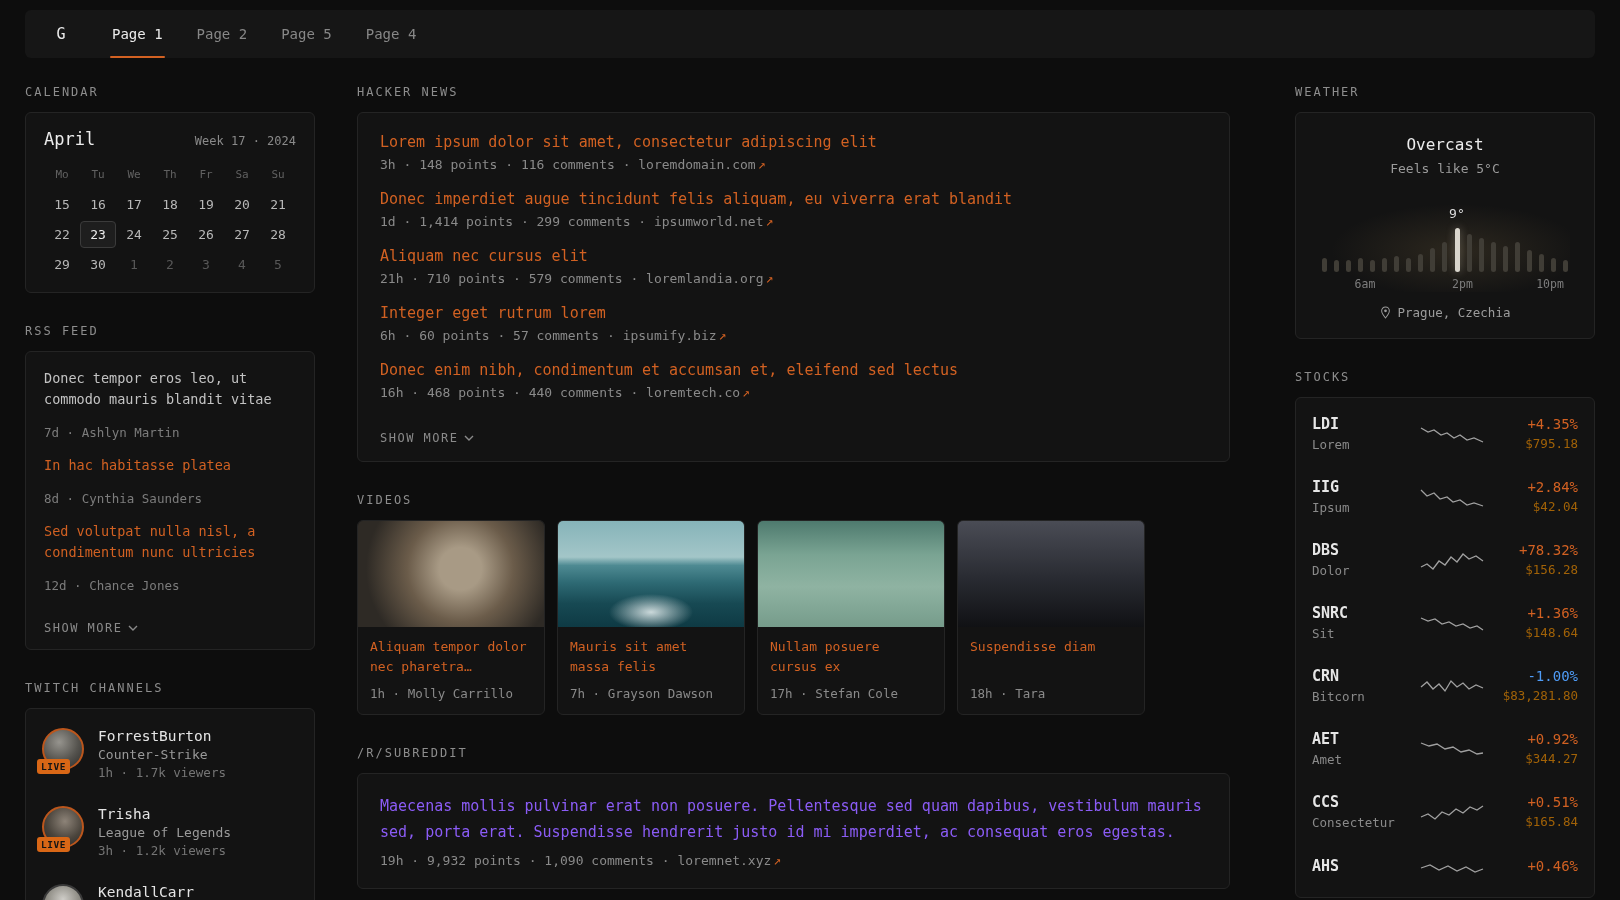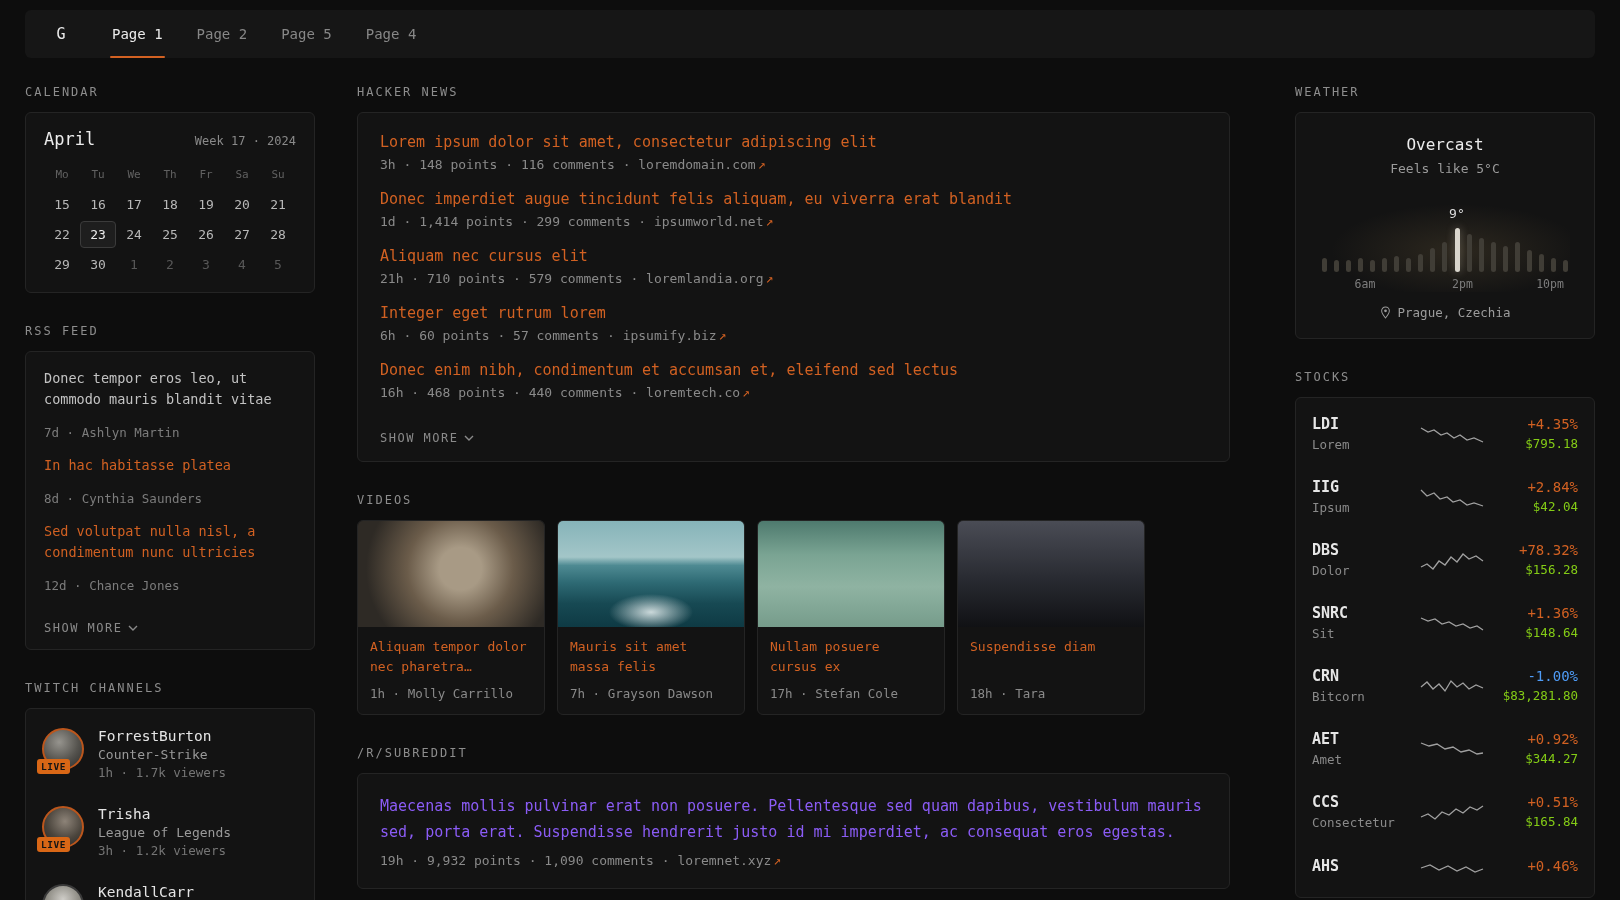--- a/index.html
+++ b/index.html
@@ -110,21 +110,21 @@
   .stocks{padding:4px 0}
   .st-row{display:flex;align-items:center;padding:13px 16px}
   .st-left{width:100px;flex:none}
   .st-sym{font-size:15px;font-weight:bold;color:#e6e6e6}
   .st-name{font-size:12.5px;color:#8a8a8a;margin-top:4px}
   .st-spark{flex:1;display:flex;justify-content:center}
   .st-spark svg{display:block}
   .st-right{flex:none;min-width:86px;text-align:right}
   .st-change{font-size:14px;color:#d26122}
   .st-row.down .st-change{color:#4f9cf7}
-  .st-price{font-size:12.5px;color:#84cc16;margin-top:4px}
+  .st-price{font-size:12.5px;color:#a16207;margin-top:4px}
 </style>
 </head>
 <body>
 
 <header class="topbar">
   <div class="logo">G</div>
   <nav class="tabs">
     <div class="tab active">Page 1</div>
     <div class="tab">Page 2</div>
     <div class="tab">Page 5</div>

